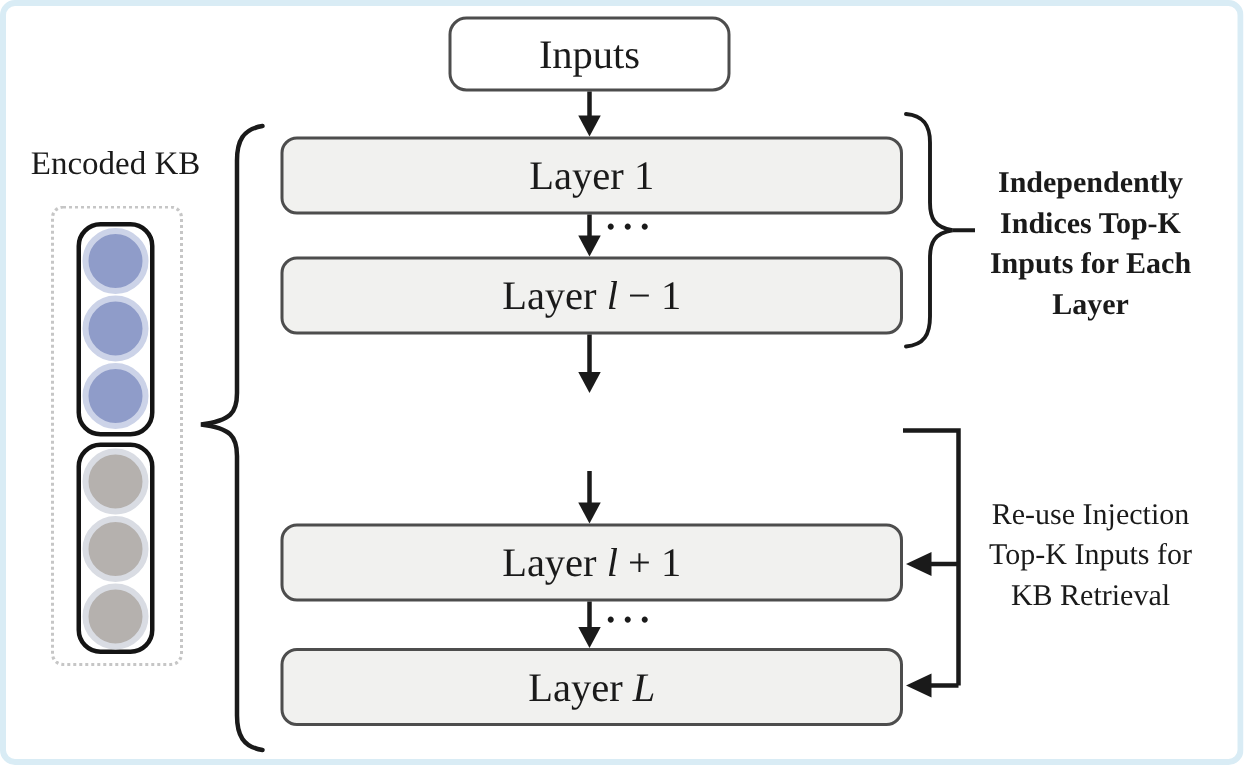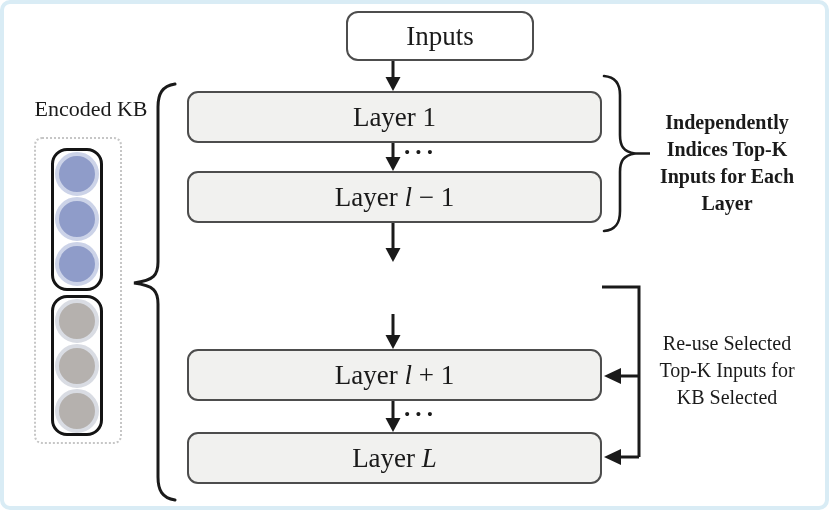--- a/index.html
+++ b/index.html
@@ -29,26 +29,25 @@
     font-size:27px;white-space:pre;
   }
   .inputs-box{
     position:absolute;left:295px;top:7px;width:188px;height:50px;
     box-sizing:border-box;
     background:#ffffff;
     border:2.5px solid #4d4d4d;
     border-radius:12px;
     display:flex;align-items:center;justify-content:center;
     font-size:27px;
-    margin-left:47px;
   }
   .mvar{font-style:italic;}
 
   .kb-label{
-    position:absolute;left:14px;top:92px;width:146px;
+    position:absolute;left:0;top:92px;width:146px;
     text-align:center;font-size:22px;
   }
   .kb-dotted{
     position:absolute;left:30px;top:133px;width:88px;height:307px;
     box-sizing:border-box;
     border:2px dotted #c6c6c6;border-radius:8px;
   }
   .kb-rect{
     position:absolute;left:47px;width:52px;
     box-sizing:border-box;
@@ -121,23 +120,23 @@
   <div class="dots d2">···</div>
 
   <div class="anno anno-top">
     <div>Independently</div>
     <div>Indices Top-K</div>
     <div>Inputs for Each</div>
     <div>Layer</div>
   </div>
 
   <div class="anno anno-bottom">
-    <div>Re-use Selected</div>
+    <div>Re-use Injection</div>
     <div>Top-K Inputs for</div>
-    <div>KB Selected</div>
+    <div>KB Retrieval</div>
   </div>
 
   <svg class="overlay" viewBox="0 0 829 510" xmlns="http://www.w3.org/2000/svg">
 
     <g>
       <line class="stroke" x1="389" y1="57" x2="389" y2="75"></line>
       <polygon class="fillhead" points="389,87 381.5,73 396.5,73"></polygon>
     </g>
     <g>
       <line class="stroke" x1="389" y1="139" x2="389" y2="155"></line>

